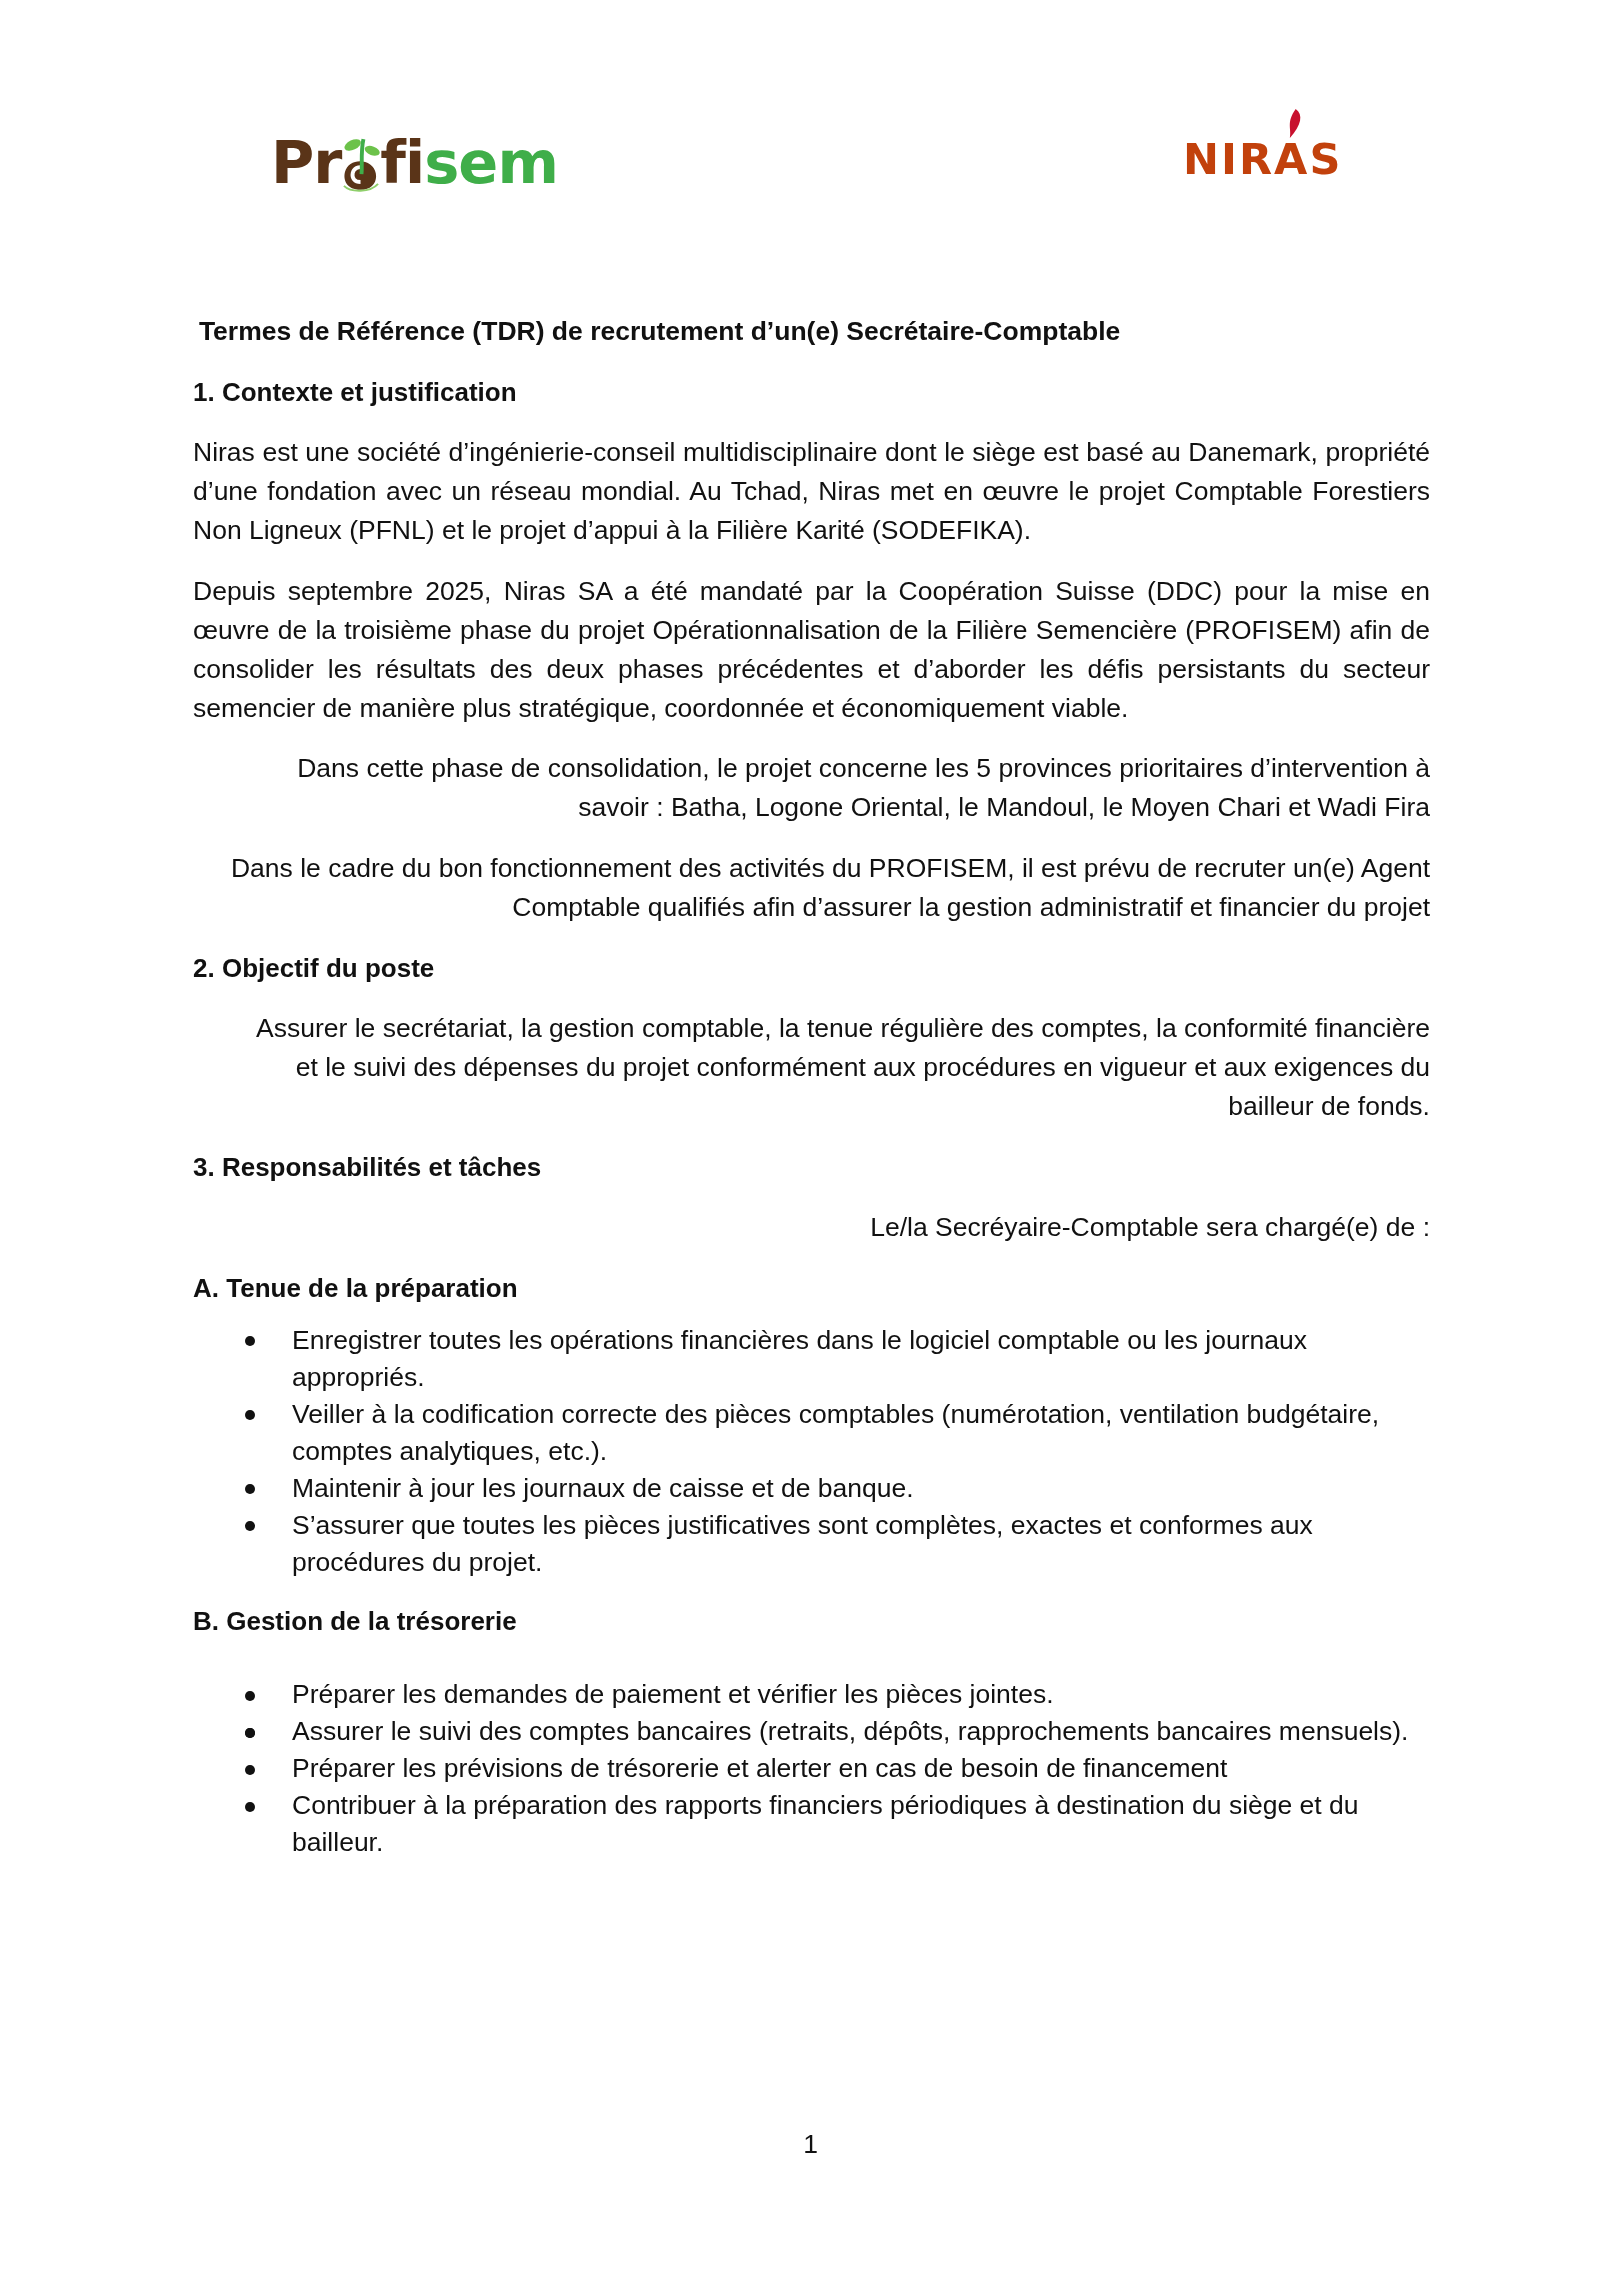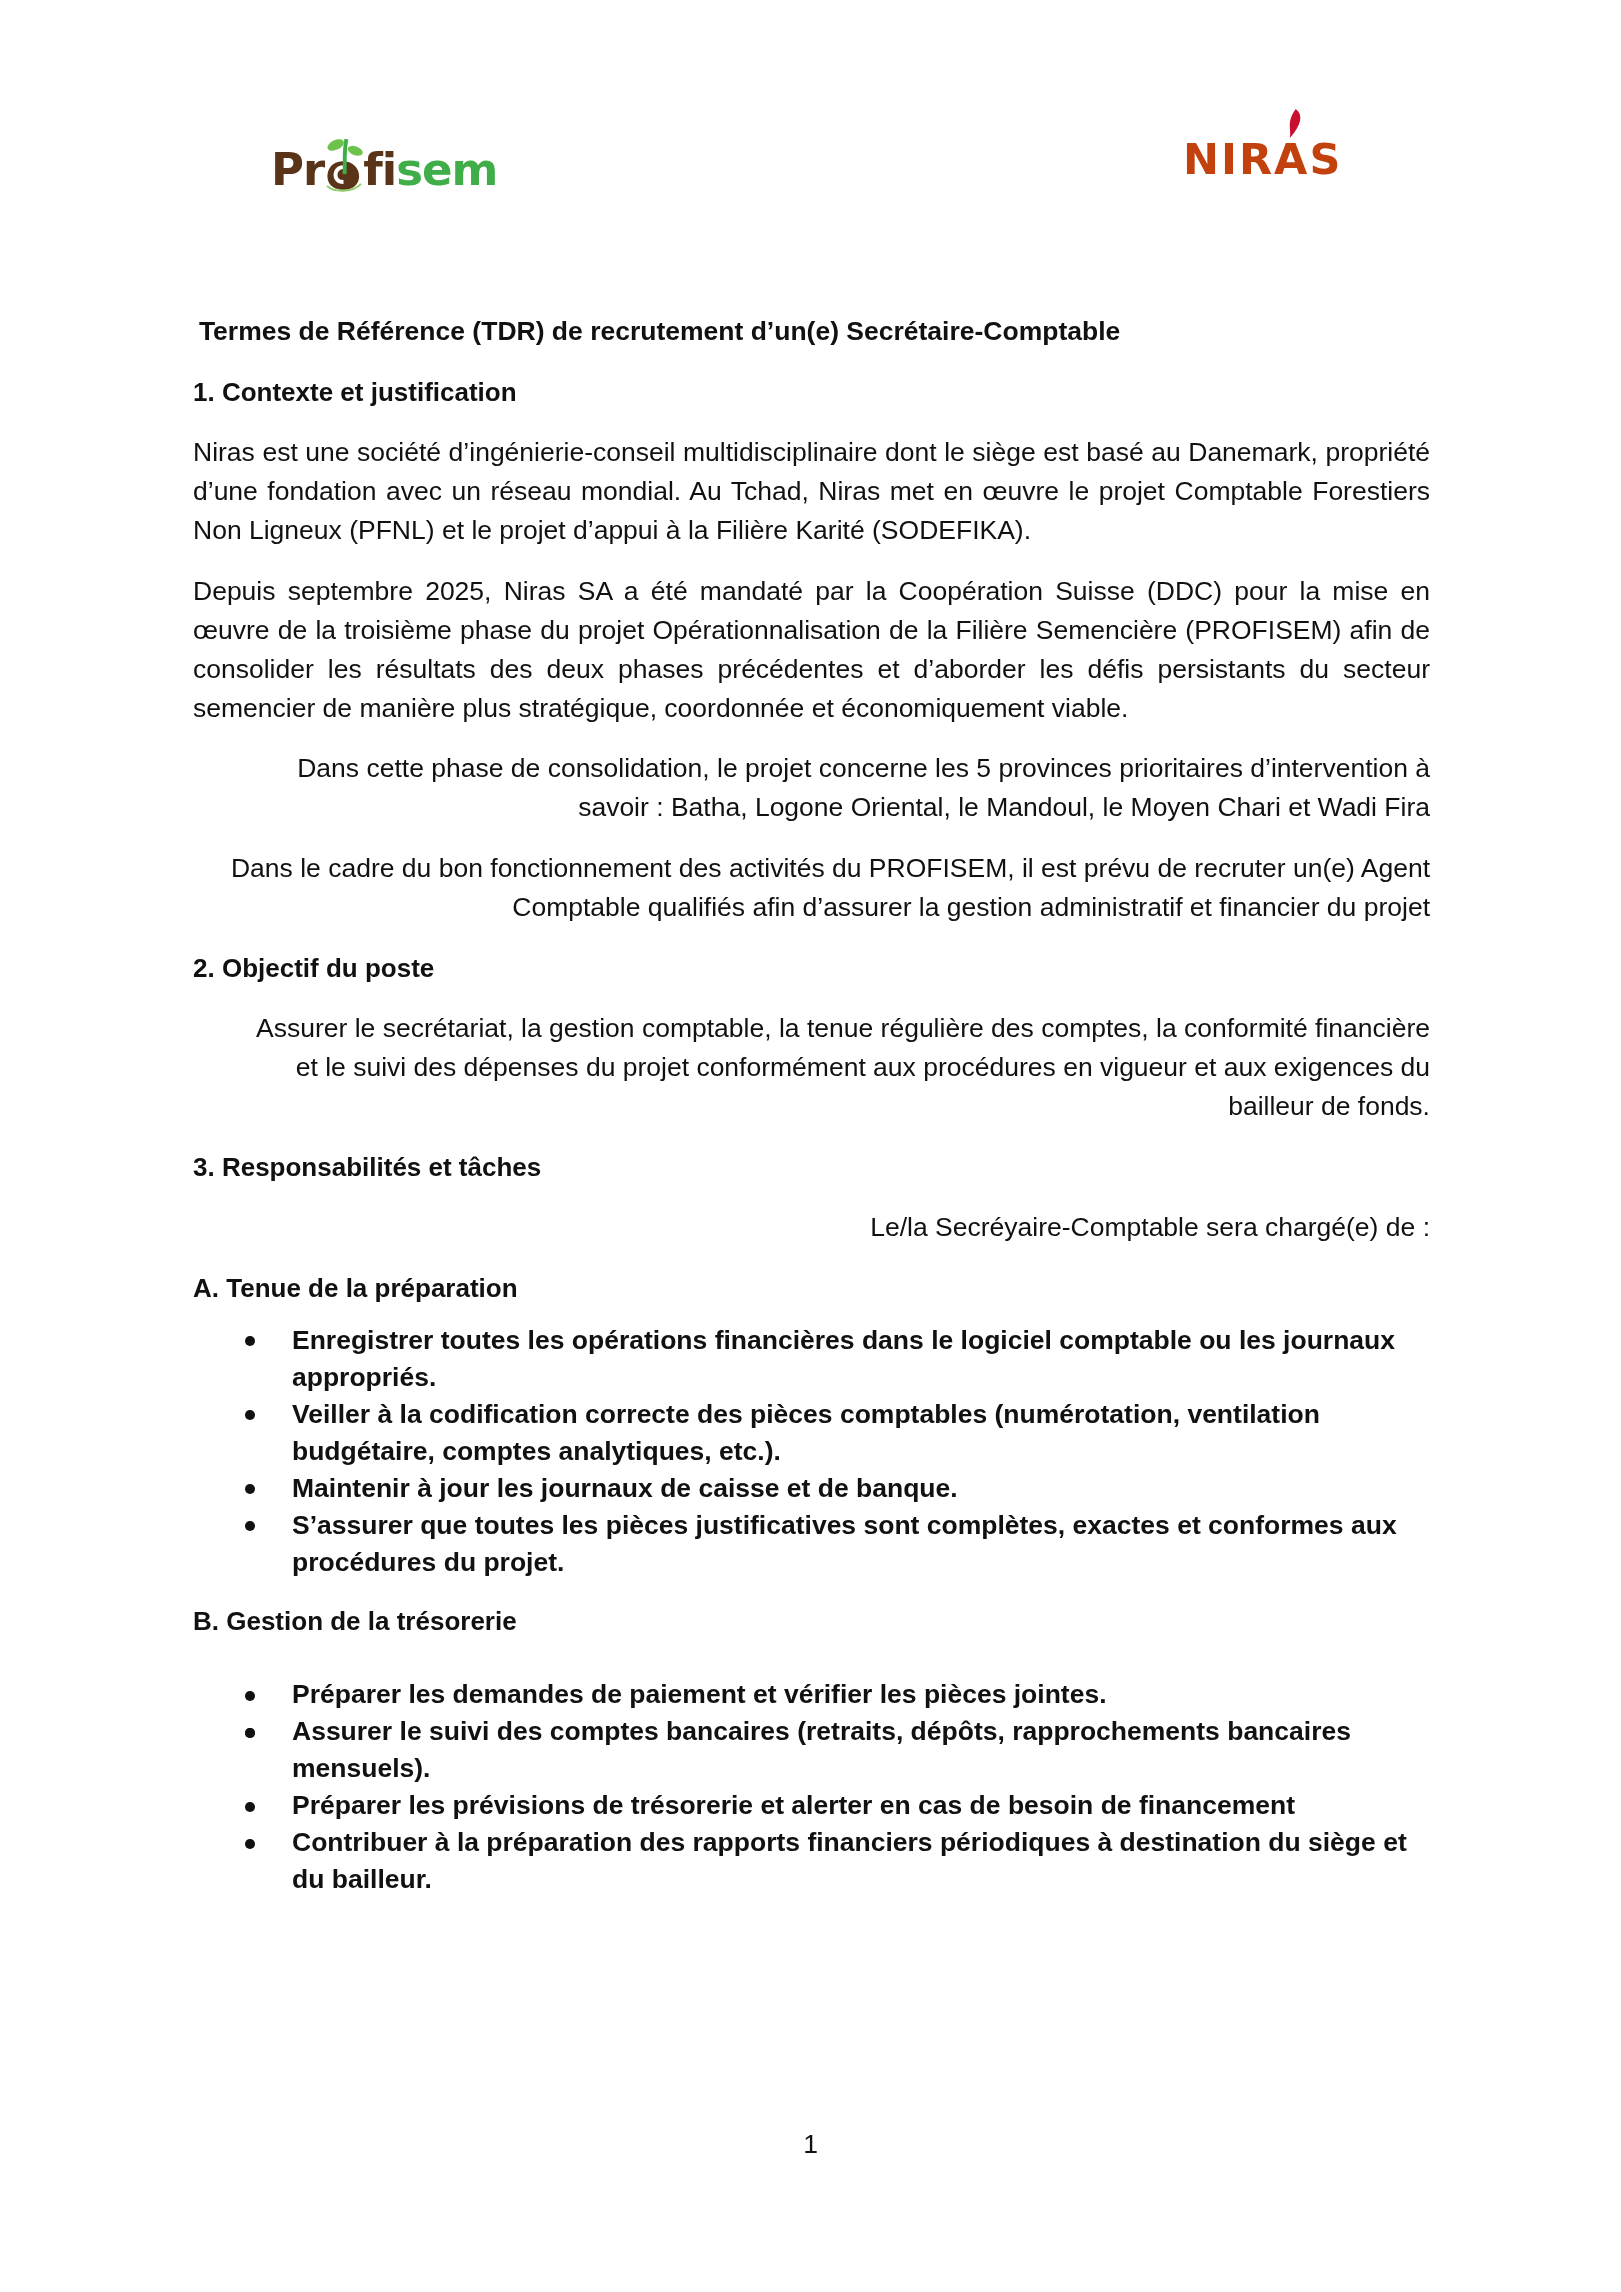--- a/index.html
+++ b/index.html
@@ -4,21 +4,21 @@
   <style>
     html, body { margin: 0; padding: 0; background: #ffffff; }
     body {
       width: 1621px; height: 2293px; position: relative; overflow: hidden;
       font-family: "Liberation Sans", "DejaVu Sans", sans-serif;
       color: #111111;
     }
     .logo-profisem {
       position: absolute; left: 271px; top: 116px; height: 76px;
       display: flex; align-items: flex-end;
-      font-family: "DejaVu Sans", sans-serif; font-weight: bold; font-size: 45px;
+      font-family: "DejaVu Sans", sans-serif; font-weight: bold; font-size: 59px;
       letter-spacing: -1px; line-height: 1;
     }
     .logo-profisem .brown { color: #5a3418; }
     .logo-profisem .green { color: #3fae49; }
     .sprout { position: relative; display: inline-block; width: 39px; height: 61px; }
     .sprout svg { position: absolute; left: 0; top: 0; }
     .logo-niras {
       position: absolute; left: 1183px; top: 125px; height: 59px;
       font-family: "DejaVu Sans", sans-serif; font-weight: bold; font-size: 43px;
       color: #c2410c; letter-spacing: 2px; display: flex; align-items: flex-end;
@@ -27,21 +27,21 @@
     .logo-niras .a-wrap svg { position: absolute; left: 7.8px; top: -25.5px; }
 
     .content {
       position: absolute; left: 193px; top: 312px; width: 1237px;
       font-size: 26.5px; line-height: 39px;
     }
     .doc-title { font-weight: bold; font-size: 26.5px; margin: 0 0 21.6px 5.9px; }
     h2.section { font-weight: bold; font-size: 26px; margin: 0 0 21.6px 0; line-height: 39px; }
     p.par { margin: 0 0 21.6px 0; text-align: justify; }
     p.par.left { text-align: right; margin-left: 36px; }
-    ul.bullets { list-style: none; margin: 0 0 21.6px 0; padding: 0; font-weight: bold; }
+    ul.bullets { list-style: none; margin: 0 0 21.6px 0; padding: 0; }
     ul.bullets li {
       position: relative; padding-left: 99px; line-height: 37px; margin: 0;
     }
     ul.bullets li .bullet {
       position: absolute; left: 52px; top: 14.7px; width: 9.8px; height: 9.8px;
       border-radius: 50%; background: #111111;
     }
     .gap-b { margin-top: 39px; }
     .page-number {
       position: absolute; left: 0; width: 1621px; top: 2129px;

